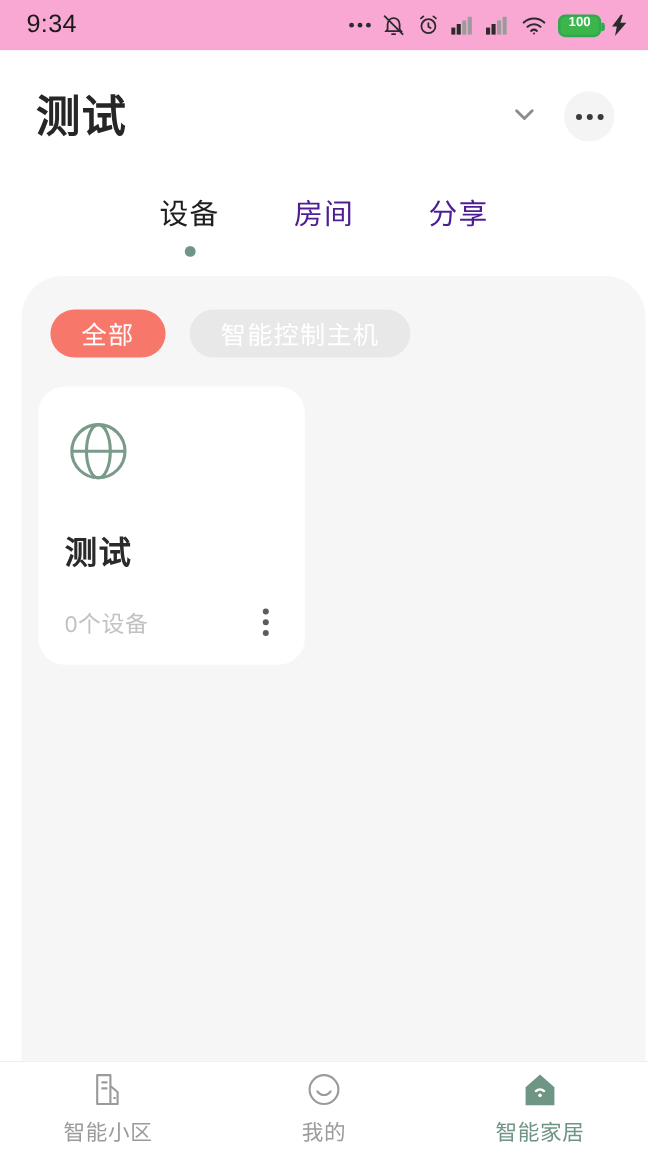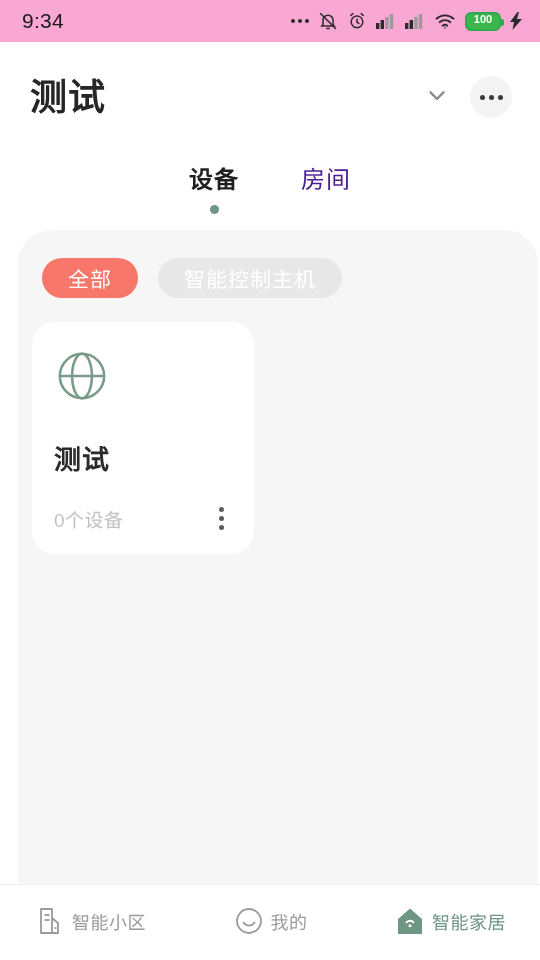--- a/index.html
+++ b/index.html
@@ -149,21 +149,21 @@
     min-width: 60px;
   }
   .tab-label {
     font-size: 24px;
     color: #4c1d95;
     letter-spacing: 1px;
     line-height: 1.15;
   }
   .tab.active .tab-label {
     color: #1f1f1f;
-    font-weight: bold;
+    font-weight: normal;
   }
   .tab-dot {
     width: 9px;
     height: 9px;
     border-radius: 50%;
     background: transparent;
     margin-top: 11px;
   }
   .tab.active .tab-dot { background: #6f9585; }
 
@@ -263,21 +263,21 @@
   .bottom-nav {
     flex: 0 0 76px;
     display: flex;
     align-items: center;
     background: #ffffff;
     border-top: 1px solid #efefef;
   }
   .nav-item {
     flex: 1 1 0;
     display: flex;
-    flex-direction: row;
+    flex-direction: column;
     align-items: center;
     justify-content: center;
     gap: 6px;
     cursor: pointer;
     height: 100%;
   }
   .nav-label {
     font-size: 18px;
     color: #9b9b9b;
     letter-spacing: 0.5px;
@@ -379,20 +379,24 @@
     </div>
   </div>
 
   <div class="tabs">
     <div class="tab active">
       <div class="tab-label">设备</div>
       <div class="tab-dot"></div>
     </div>
     <div class="tab">
       <div class="tab-label">房间</div>
+      <div class="tab-dot"></div>
+    </div>
+    <div class="tab">
+      <div class="tab-label">分享</div>
       <div class="tab-dot"></div>
     </div>
   </div>
 
   <div class="content-wrap">
     <div class="panel">
 
       <div class="chips">
         <div class="chip active">全部</div>
         <div class="chip">智能控制主机</div>

